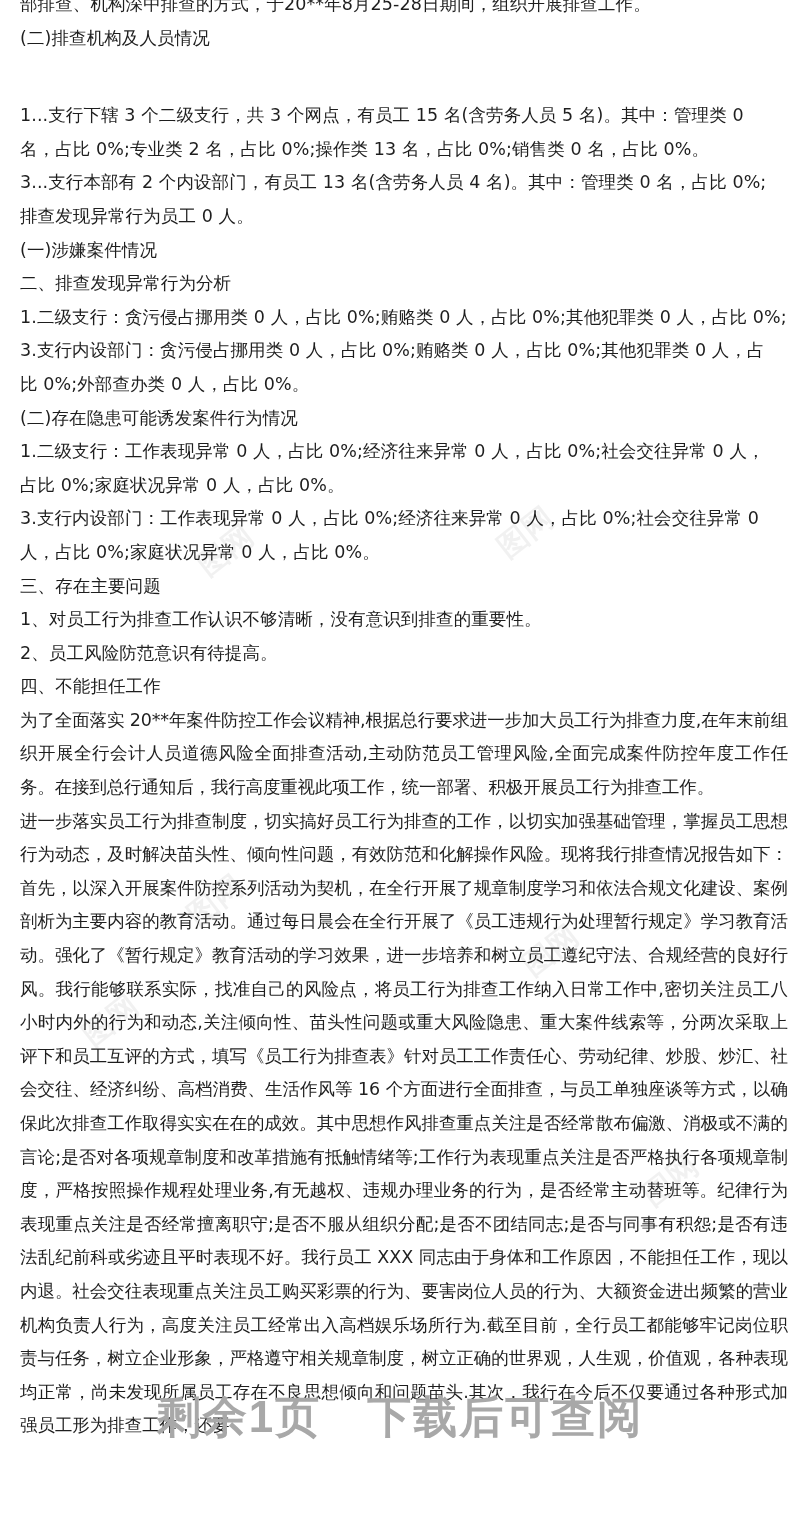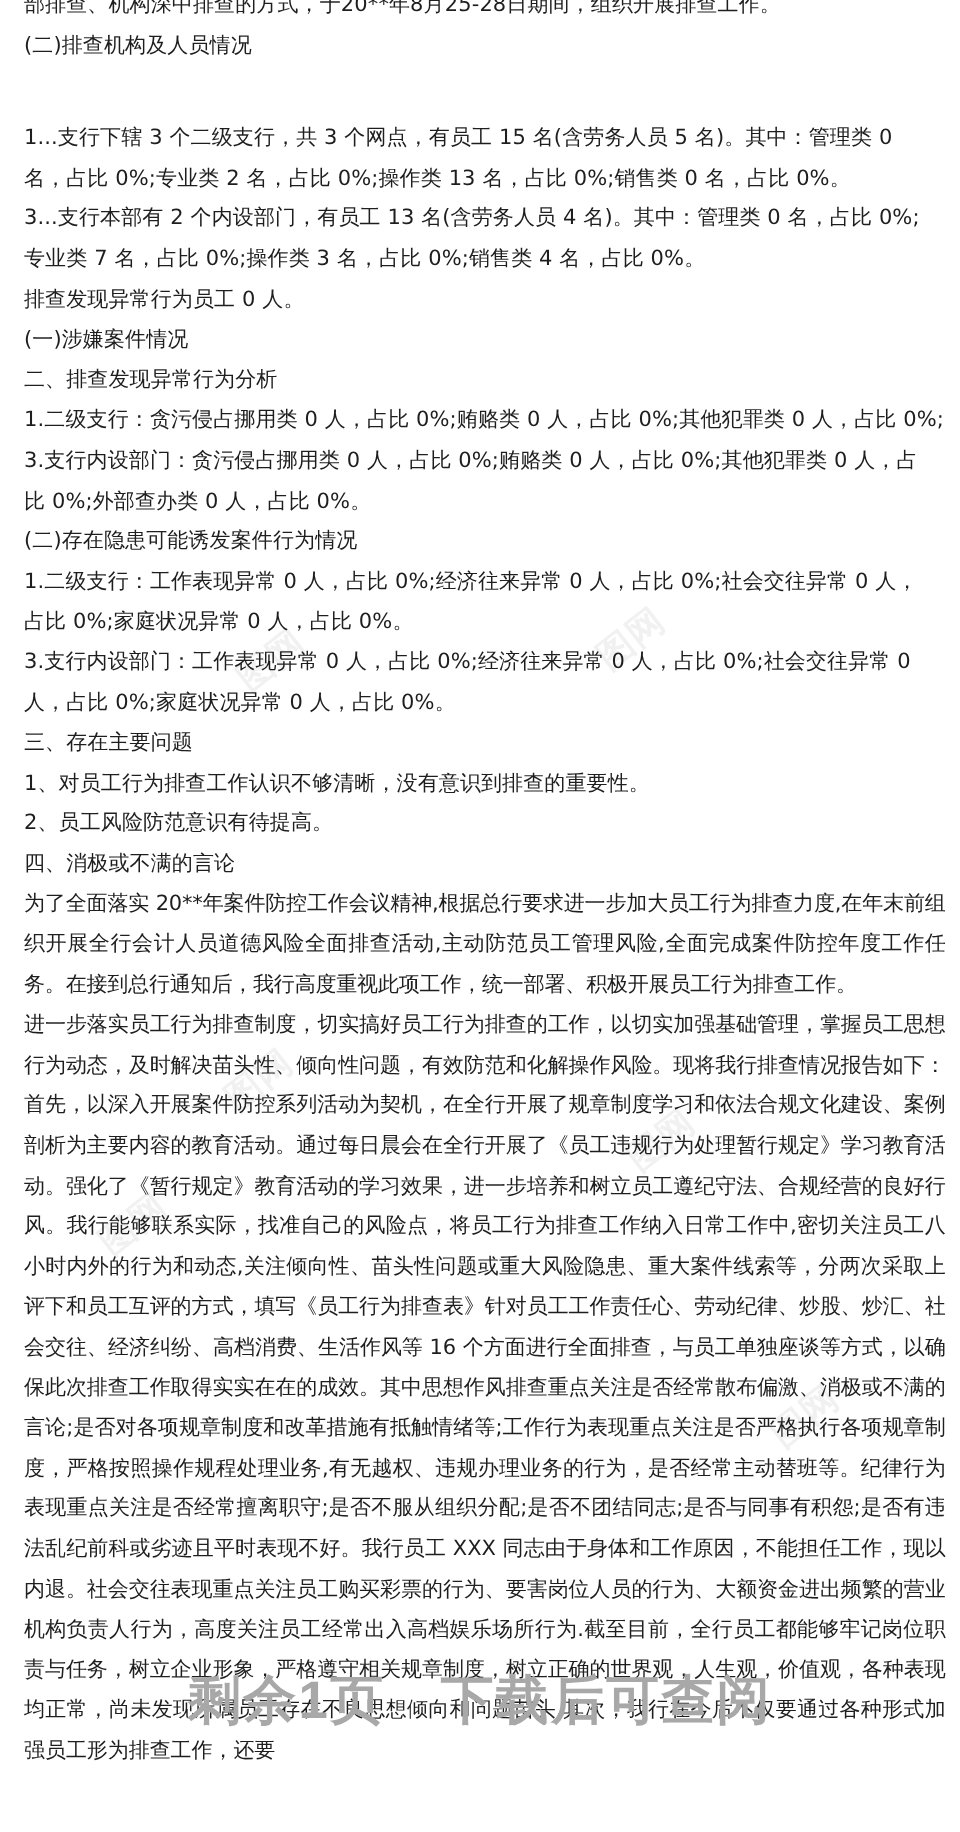--- a/index.html
+++ b/index.html
@@ -126,36 +126,35 @@
   <div id="doc-body">
 
     <div class="line">部排查、机构深中排查的方式，于20**年8月25-28日期间，组织开展排查工作。</div>
     <div class="line">(二)排查机构及人员情况</div>
 
     <div class="gap-md"></div>
 
     <div class="line">1...支行下辖 3 个二级支行，共 3 个网点，有员工 15 名(含劳务人员 5 名)。其中：管理类 0</div>
     <div class="line">名，占比 0%;专业类 2 名，占比 0%;操作类 13 名，占比 0%;销售类 0 名，占比 0%。</div>
     <div class="line">3...支行本部有 2 个内设部门，有员工 13 名(含劳务人员 4 名)。其中：管理类 0 名，占比 0%;</div>
-    <div class="line">专业类 7 名，占比 0%;操作类 3 名，占比 0%;销售类 4 名，占比 0%。</div>
     <div class="line">排查发现异常行为员工 0 人。</div>
     <div class="line">(一)涉嫌案件情况</div>
     <div class="line">二、排查发现异常行为分析</div>
     <div class="line">1.二级支行：贪污侵占挪用类 0 人，占比 0%;贿赂类 0 人，占比 0%;其他犯罪类 0 人，占比 0%;</div>
     <div class="line">3.支行内设部门：贪污侵占挪用类 0 人，占比 0%;贿赂类 0 人，占比 0%;其他犯罪类 0 人，占</div>
     <div class="line">比 0%;外部查办类 0 人，占比 0%。</div>
     <div class="line">(二)存在隐患可能诱发案件行为情况</div>
     <div class="line">1.二级支行：工作表现异常 0 人，占比 0%;经济往来异常 0 人，占比 0%;社会交往异常 0 人，</div>
     <div class="line">占比 0%;家庭状况异常 0 人，占比 0%。</div>
     <div class="line">3.支行内设部门：工作表现异常 0 人，占比 0%;经济往来异常 0 人，占比 0%;社会交往异常 0</div>
     <div class="line">人，占比 0%;家庭状况异常 0 人，占比 0%。</div>
     <div class="line">三、存在主要问题</div>
     <div class="line">1、对员工行为排查工作认识不够清晰，没有意识到排查的重要性。</div>
     <div class="line">2、员工风险防范意识有待提高。</div>
-    <div class="line">四、消极或不满的言论</div>
+    <div class="line">四、不能担任工作</div>
 
     <div class="para bold">为了全面落实 20**年案件防控工作会议精神,根据总行要求进一步加大员工行为排查力度,在年末前组织开展全行会计人员道德风险全面排查活动,主动防范员工管理风险,全面完成案件防控年度工作任务。在接到总行通知后，我行高度重视此项工作，统一部署、积极开展员工行为排查工作。</div>
     <div class="para body">进一步落实员工行为排查制度，切实搞好员工行为排查的工作，以切实加强基础管理，掌握员工思想行为动态，及时解决苗头性、倾向性问题，有效防范和化解操作风险。现将我行排查情况报告如下：首先，以深入开展案件防控系列活动为契机，在全行开展了规章制度学习和依法合规文化建设、案例剖析为主要内容的教育活动。通过每日晨会在全行开展了《员工违规行为处理暂行规定》学习教育活动。强化了《暂行规定》教育活动的学习效果，进一步培养和树立员工遵纪守法、合规经营的良好行风。我行能够联系实际，找准自己的风险点，将员工行为排查工作纳入日常工作中,密切关注员工八小时内外的行为和动态,关注倾向性、苗头性问题或重大风险隐患、重大案件线索等，分两次采取上评下和员工互评的方式，填写《员工行为排查表》针对员工工作责任心、劳动纪律、炒股、炒汇、社会交往、经济纠纷、高档消费、生活作风等 16 个方面进行全面排查，与员工单独座谈等方式，以确保此次排查工作取得实实在在的成效。其中思想作风排查重点关注是否经常散布偏激、消极或不满的言论;是否对各项规章制度和改革措施有抵触情绪等;工作行为表现重点关注是否严格执行各项规章制度，严格按照操作规程处理业务,有无越权、违规办理业务的行为，是否经常主动替班等。纪律行为表现重点关注是否经常擅离职守;是否不服从组织分配;是否不团结同志;是否与同事有积怨;是否有违法乱纪前科或劣迹且平时表现不好。我行员工 XXX 同志由于身体和工作原因，不能担任工作，现以内退。社会交往表现重点关注员工购买彩票的行为、要害岗位人员的行为、大额资金进出频繁的营业机构负责人行为，高度关注员工经常出入高档娱乐场所行为.截至目前，全行员工都能够牢记岗位职责与任务，树立企业形象，严格遵守相关规章制度，树立正确的世界观，人生观，价值观，各种表现均正常，尚未发现所属员工存在不良思想倾向和问题苗头.其次，我行在今后不仅要通过各种形式加强员工形为排查工作，还要</div>
 
   </div>
 
   <div id="paywall-banner">
     <span id="paywall-text">剩余1页　下载后可查阅</span>
   </div>
 

